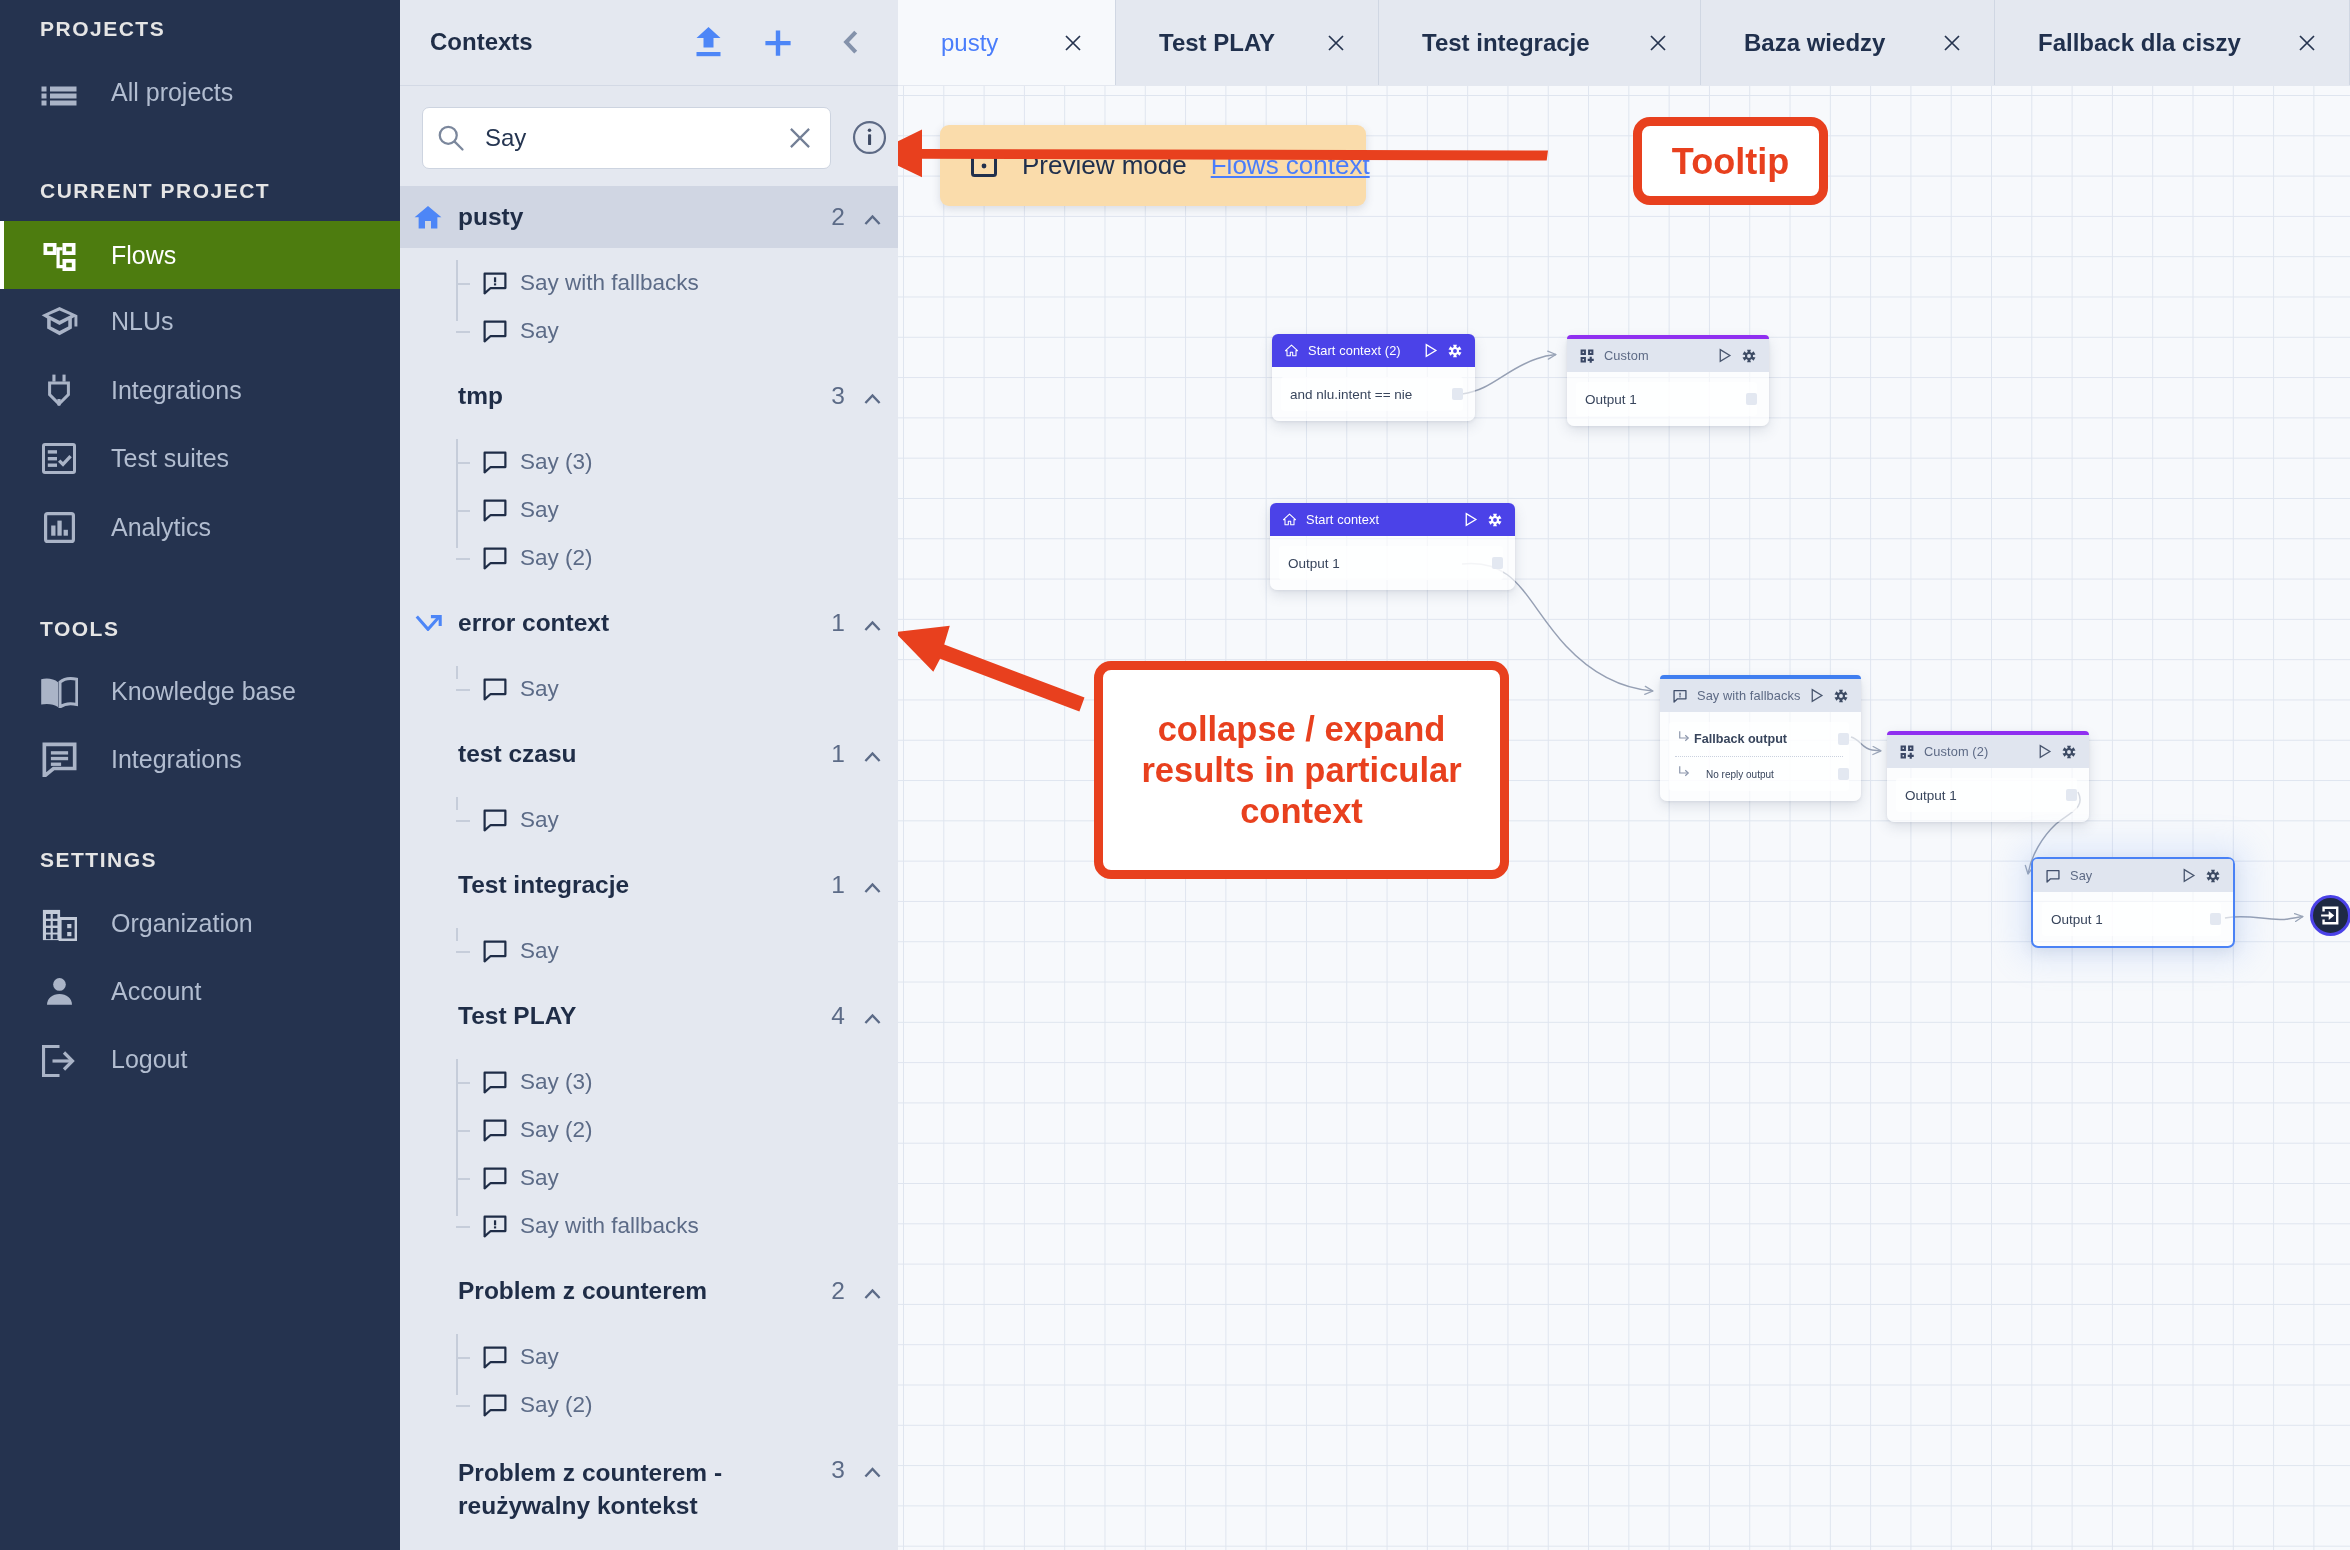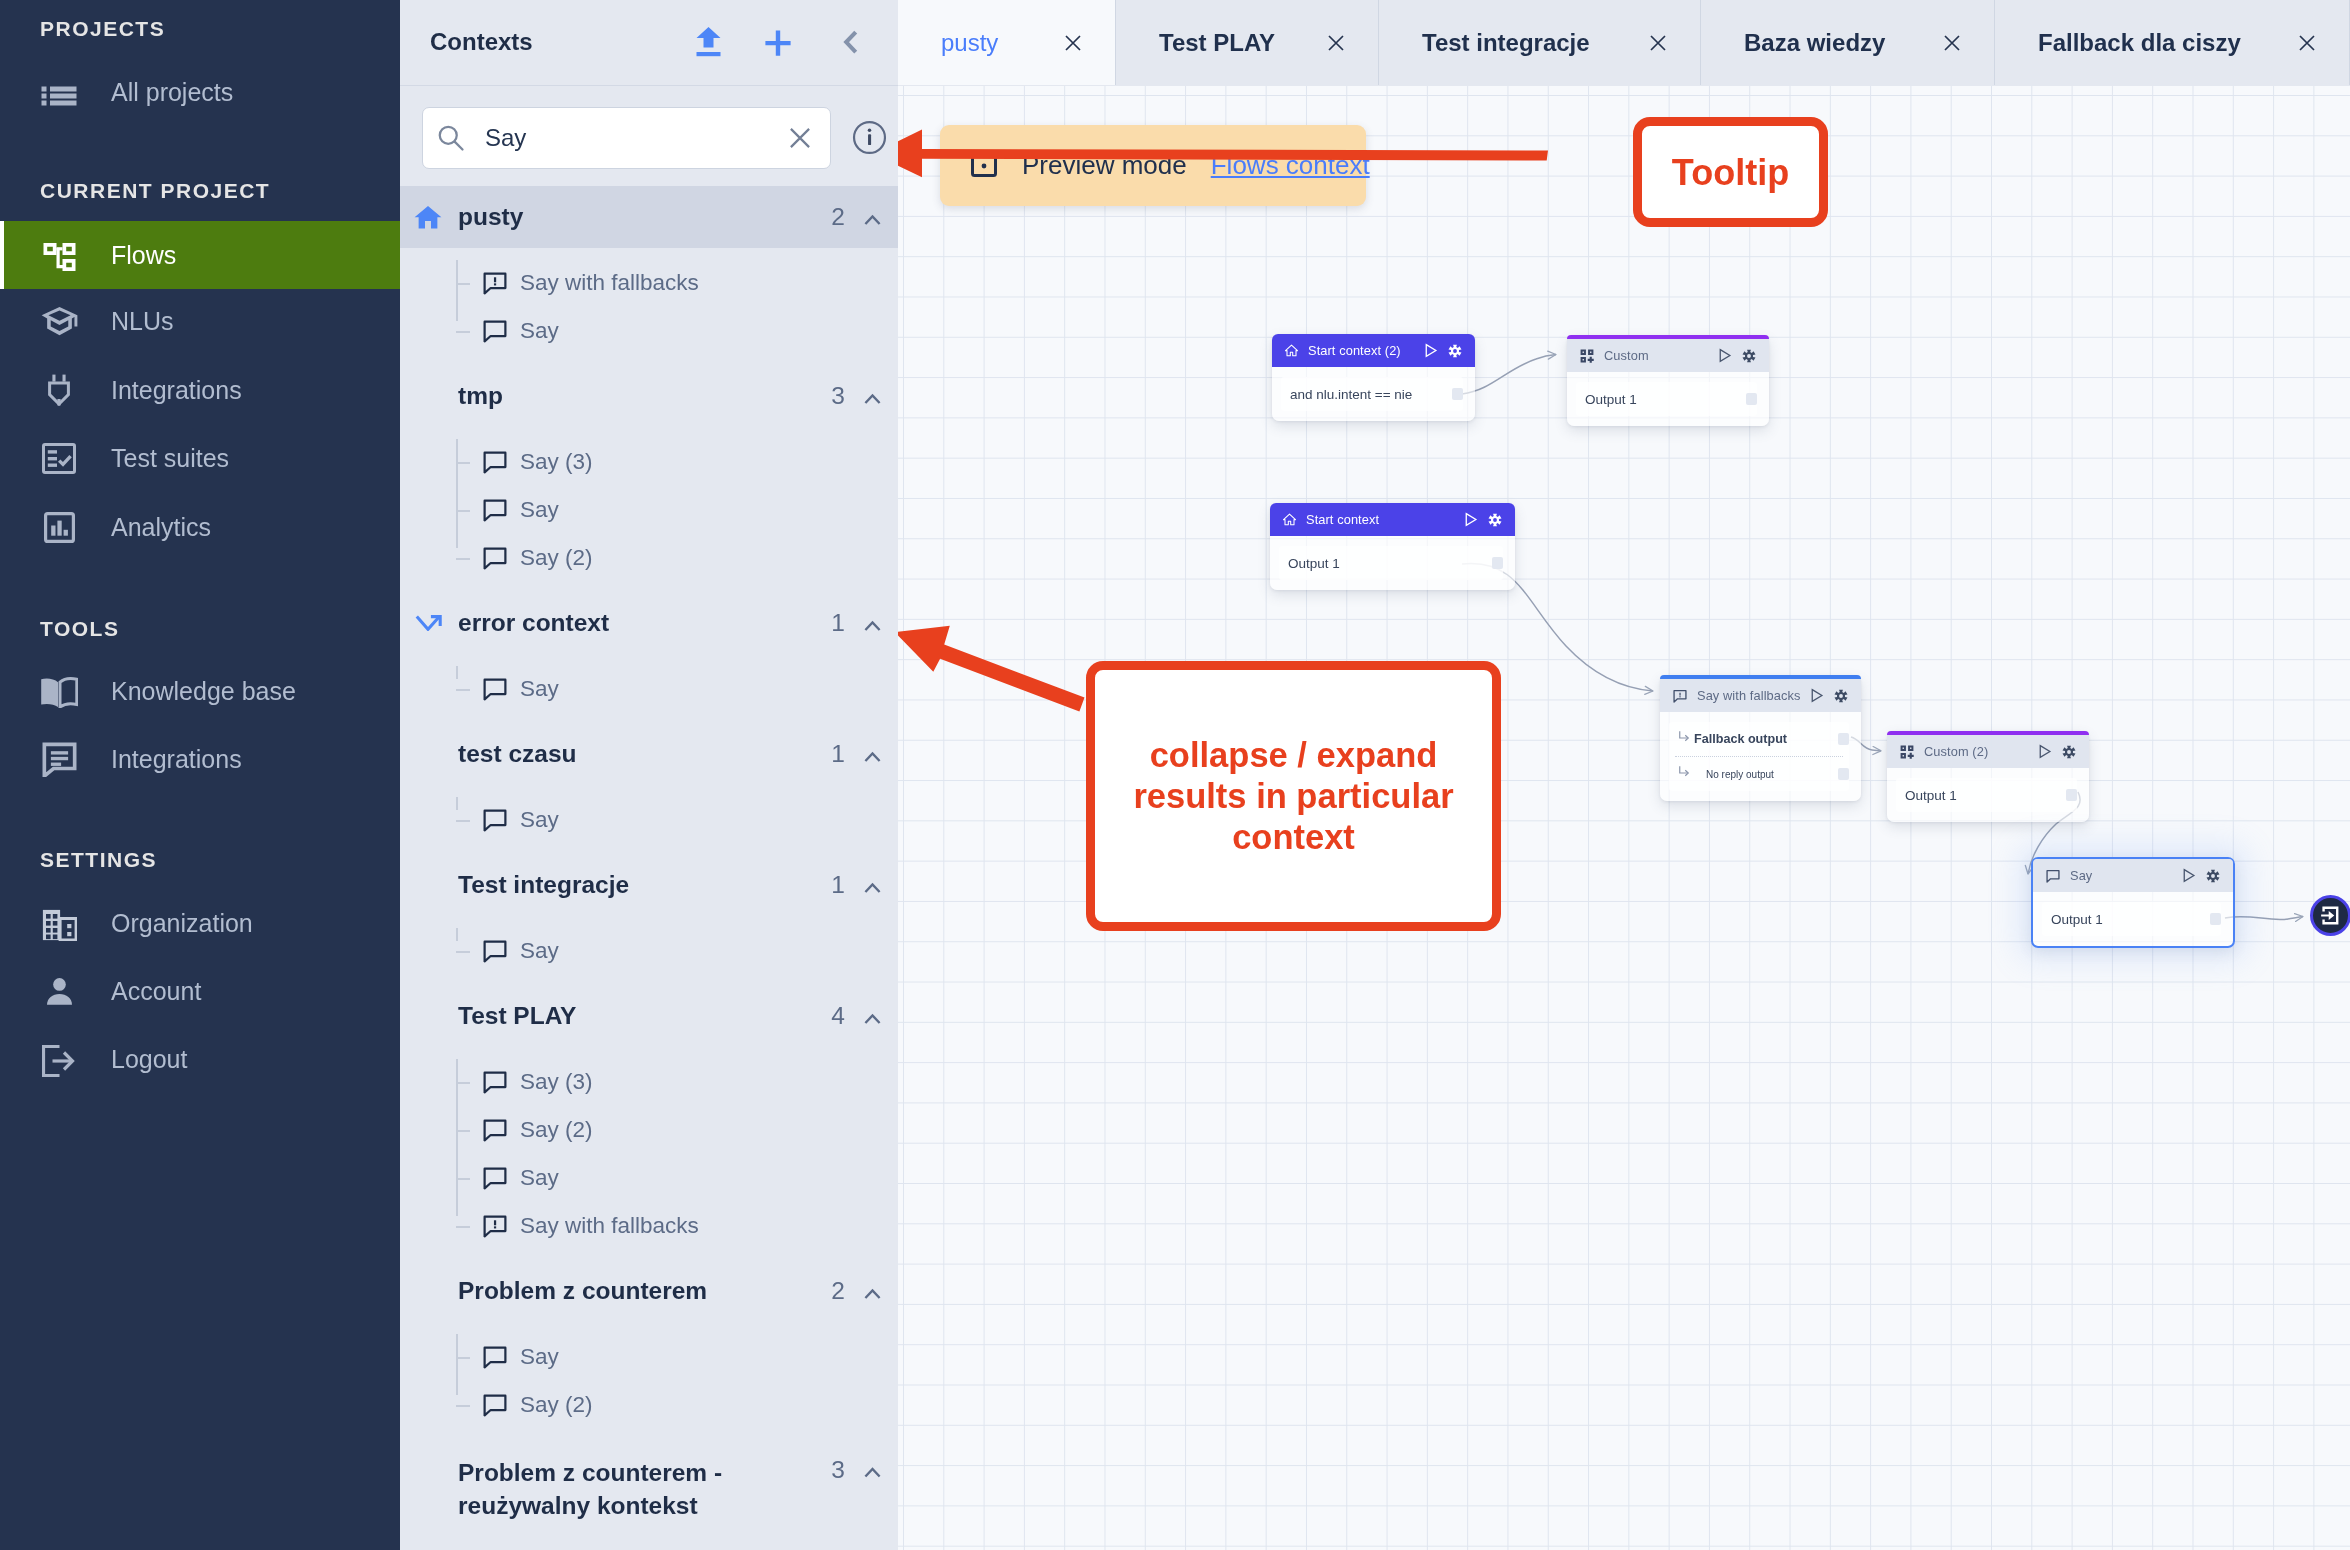--- a/index.html
+++ b/index.html
@@ -849,22 +849,22 @@
           <path d="M3 11 h7.3 v-3.3 l5.3 4.3 -5.3 4.3 v-3.3 h-7.3 z" fill="#fff"></path>
         </svg>
     </div>
     <svg id="annoarrows" width="1452" height="1464" style="position:absolute;left:0;top:0;pointer-events:none;z-index:20">
       <g fill="#e8401e">
         <path d="M-25.2,67.7 L24,43.4 L24,62.9 L650,64.6 L648.7,74.6 L24,72.8 L24,91.2 Z"></path>
         <path d="M-3.3,546.2 L51.8,539.8 L46.2,558.4 L186.5,611.6 L181.4,625.6 L42.1,572.8 L35.3,585.7 Z"></path>
       </g>
     </svg>
     <div id="annos">
-        <div class="anno" style="left:735px;top:31px;width:195px;height:110px;font-size:36px;line-height:41px;padding:0 28px;border-width:9px">
+        <div class="anno" style="left:735px;top:31px;width:195px;height:88px;font-size:36px;line-height:41px;padding:0 28px;border-width:9px">
           <span>Tooltip</span>
         </div>
-        <div class="anno" style="left:188px;top:575px;width:415px;height:270px;font-size:34.5px;line-height:41px;padding:0 28px;border-width:9px">
+        <div class="anno" style="left:196px;top:575px;width:415px;height:218px;font-size:34.5px;line-height:41px;padding:0 28px;border-width:9px">
           <span>collapse / expand results in particular context</span>
         </div>
       </div>
   </div>
 
 </div>
 
 </body></html>

